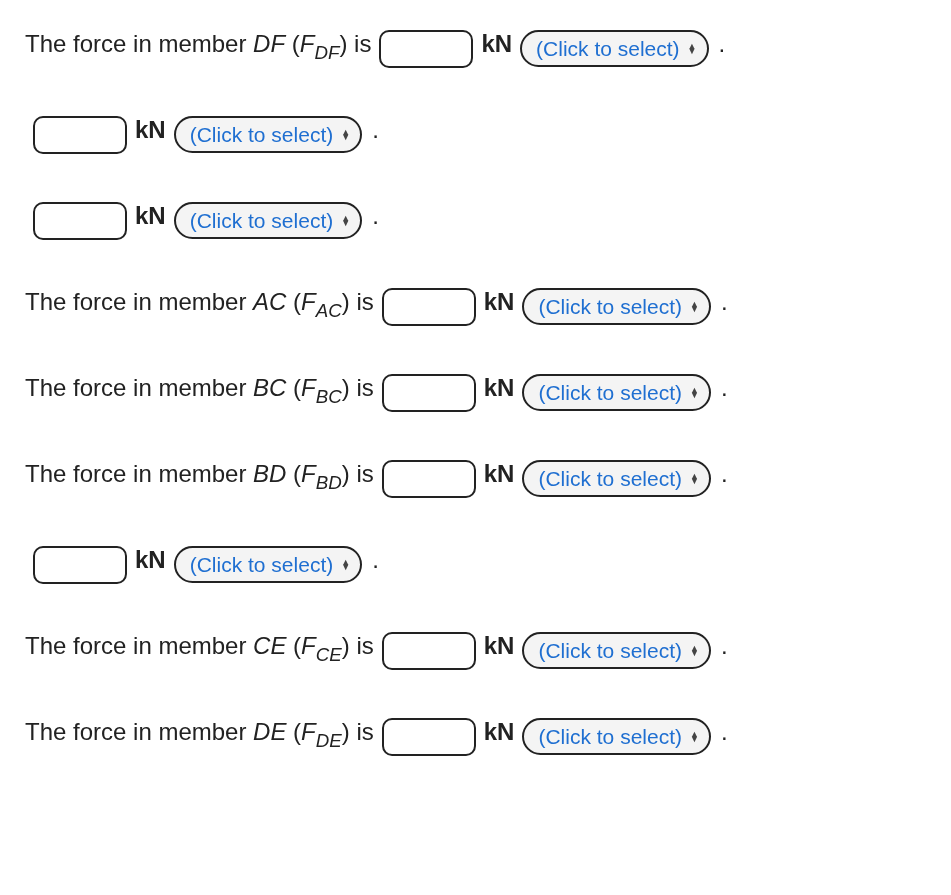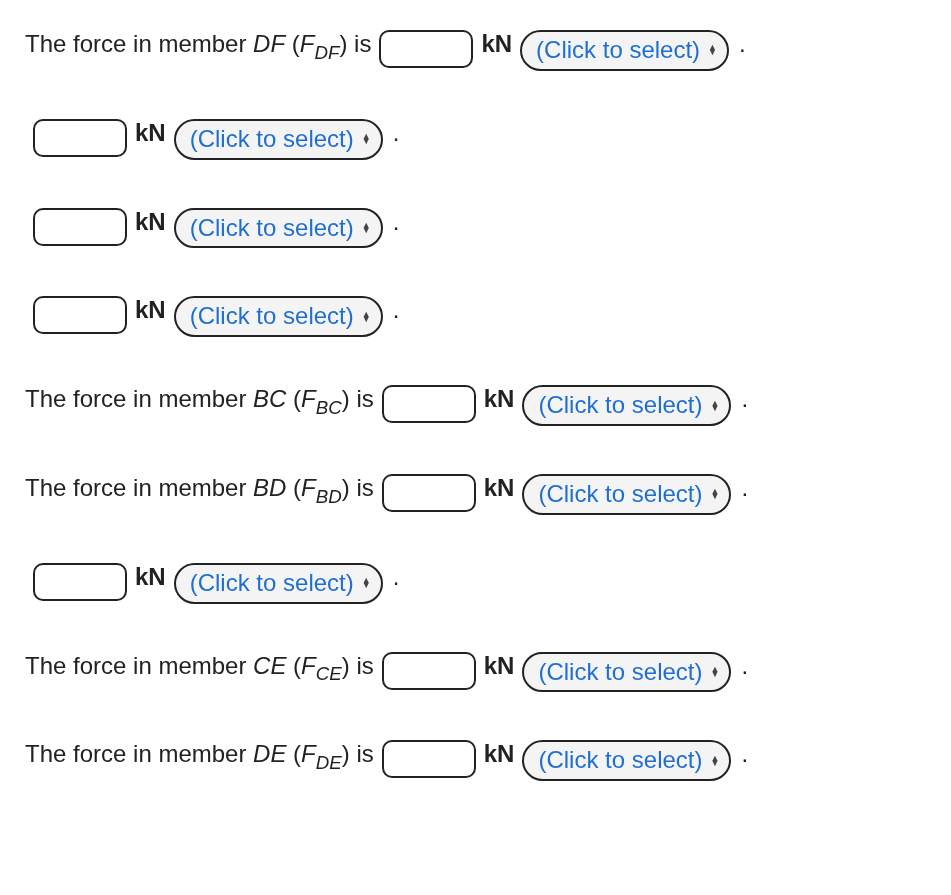--- a/index.html
+++ b/index.html
@@ -53,21 +53,21 @@
     align-items: center;
     border: 2px solid #222;
     border-radius: 999px;
     background: #f4f4f4;
     padding: 4px 10px 4px 14px;
     cursor: pointer;
     user-select: none;
   }
   .select-pill span.pl {
     color: #1f6fd1;
-    font-size: 24px;
+    font-size: 21px;
   }
   .chev {
     display: inline-flex;
     flex-direction: column;
     margin-left: 8px;
     line-height: 0.55;
     font-size: 12px;
     color: #444;
     align-items: center;
   }
@@ -105,20 +105,21 @@
   <input class="num-input" type="text" style="">
   <span class="unit">kN</span>
   <span class="select-pill">
       <span class="pl">(Click to select)</span>
       <span class="chev"></span>
     </span>
   <span class="period">.</span>
 </div>
 
 <div class="row">
+  <span class="label-text"><span>The force in member </span><span class="memb">AC</span> (<span class="fsym">F</span><span class="sub">AC</span>)<span> is </span></span>
   <input class="num-input" type="text" style="">
   <span class="unit">kN</span>
   <span class="select-pill">
       <span class="pl">(Click to select)</span>
       <span class="chev"></span>
     </span>
   <span class="period">.</span>
 </div>
 
 <div class="row">

